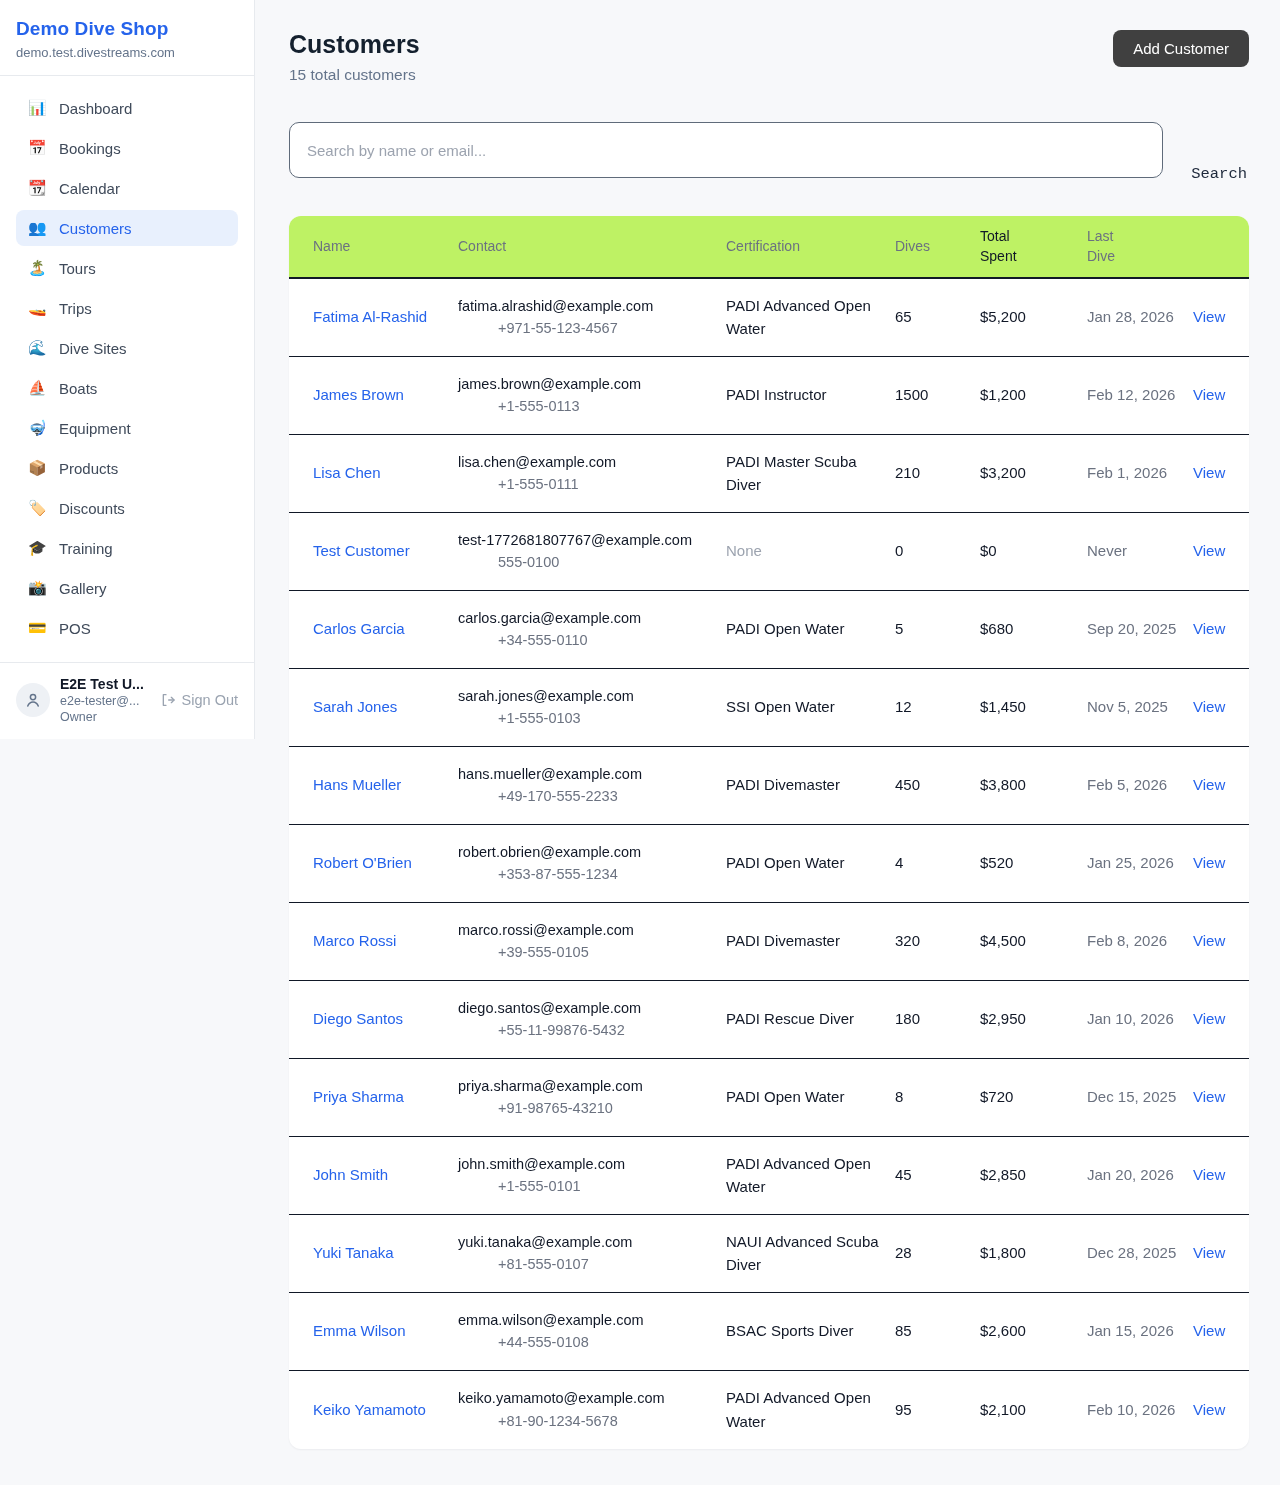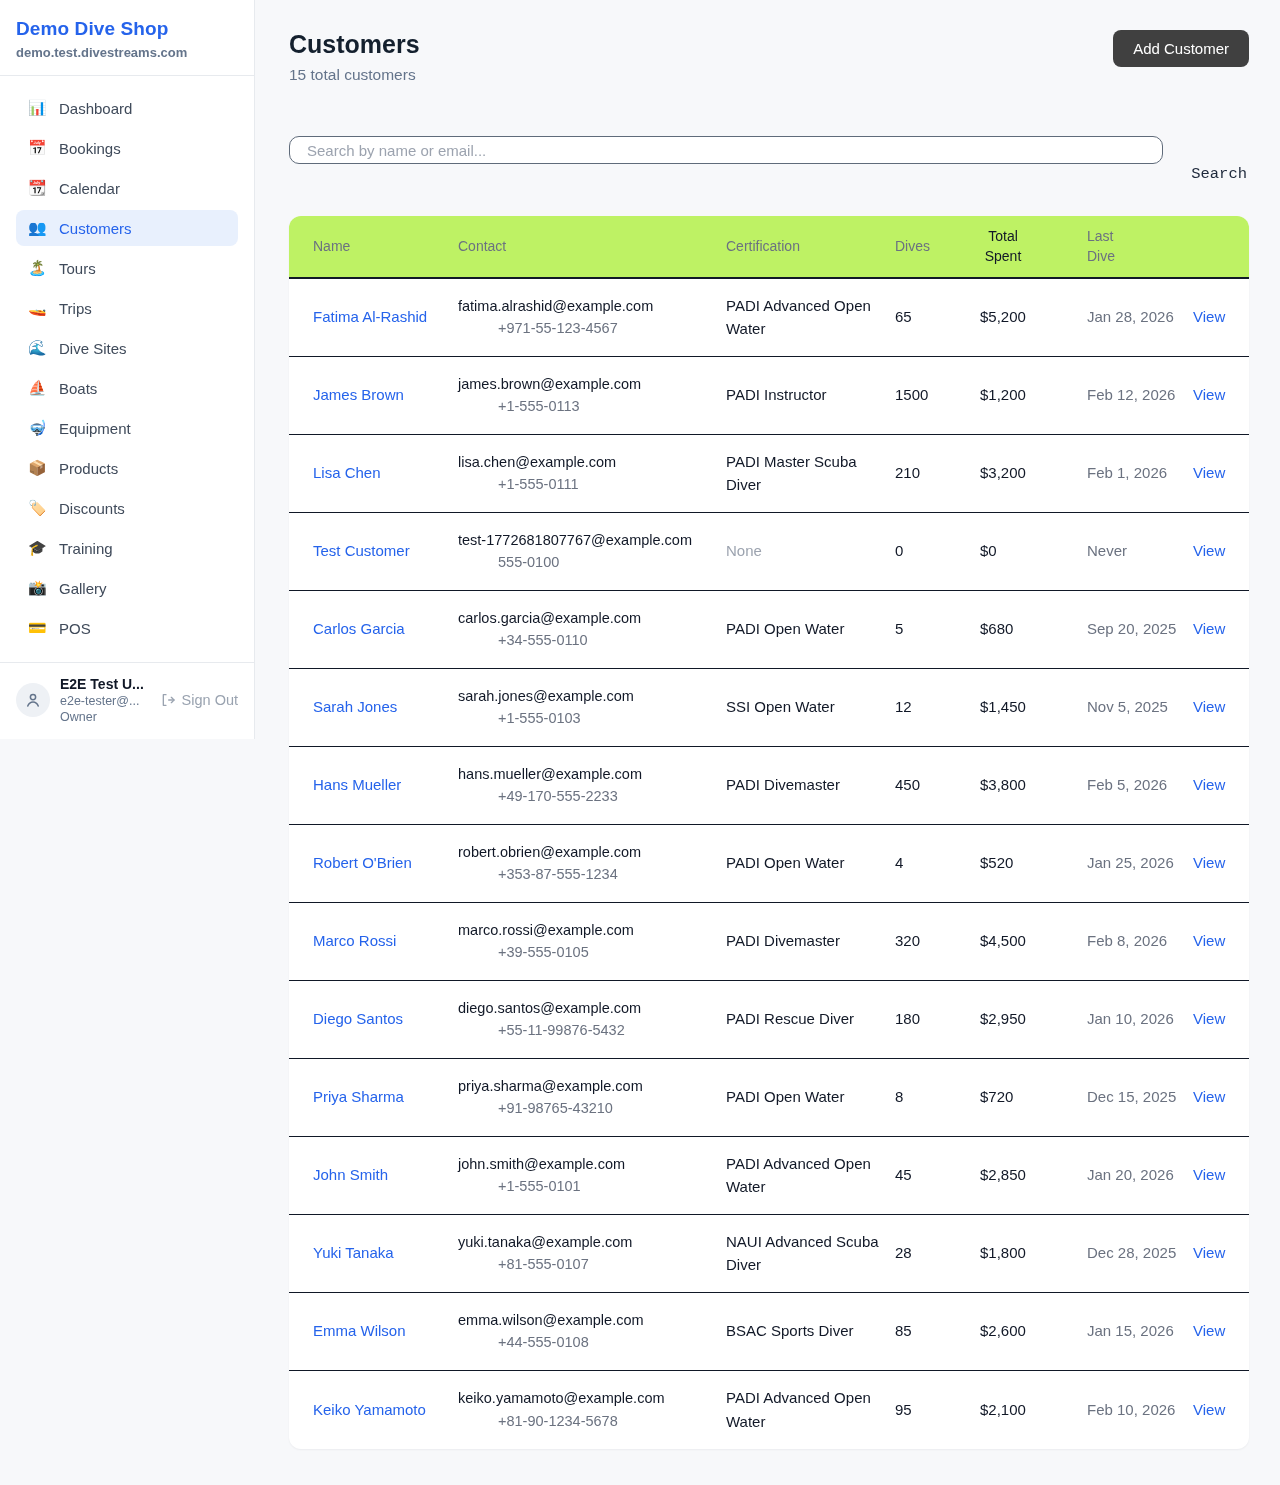--- a/index.html
+++ b/index.html
@@ -16,21 +16,21 @@
   .sidebar {
     width:255px;
     flex:0 0 255px;
     background:#ffffff;
     border-right:1px solid #e7eaee;
     display:flex;
     flex-direction:column;
   }
   .shop-header { padding:18px 16px 15px 16px; border-bottom:1px solid #e7eaee; }
   .shop-name { font-size:19px; font-weight:700; color:#2563eb; letter-spacing:.1px; }
-  .shop-domain { font-size:13px; color:#64748b; margin-top:5px;font-weight:bold; }
+  .shop-domain { font-size:13px; color:#64748b; margin-top:5px; }
   .nav { padding:14px 16px 10px 16px; display:flex; flex-direction:column; gap:4px; }
   .nav-item {
     display:flex; align-items:center; gap:13px;
     padding:9px 12px; border-radius:8px;
     font-size:15px; color:#3f4a5a; cursor:pointer;
   }
   .nav-item.active { background:#e8f0fd; color:#2563eb; }
   .nav-icon { font-size:15px; width:18px; text-align:center;
     font-family:"DejaVu Sans","Liberation Sans",sans-serif; }
   .user-box {
@@ -59,21 +59,21 @@
   .page-header { display:flex; justify-content:space-between; align-items:flex-start; margin-bottom:27px; }
   .page-title { font-size:25px; font-weight:700; color:#14202e; }
   .page-subtitle { font-size:15.5px; color:#64748b; margin-top:7px; }
   .btn-primary {
     background:#404040; color:#ffffff; border:none; border-radius:8px;
     padding:10px 20px; font-size:15px; font-weight:500;
     font-family:inherit; cursor:pointer;
   }
   .search-row { display:flex; align-items:center; gap:26px; margin-bottom:27px; }
   .search-input {
-    flex:1; height:28px; border:1px solid #5f6b7a; border-radius:10px;
+    flex:1; height:56px; border:1px solid #5f6b7a; border-radius:10px;
     background:#ffffff; padding:0 17px; font-size:15px; color:#a21caf;
     font-family:inherit; outline:none;
   }
   .search-input::placeholder { color:#9ca3af; }
   .btn-search {
     background:none; border:none; color:#1e293b; font-size:15.5px;
     font-family:Liberation Mono, monospace; cursor:pointer; padding:6px 2px;margin-top:48px;
   }
   
   .card {
@@ -84,21 +84,21 @@
     display:grid;
     grid-template-columns:145px 268px 169px 85px 107px 106px 1fr;
     padding:0 24px;
   }
   .thead {
     background:#bef264; color:#6b7280; font-size:14px;
     border-bottom:2px solid #111827;
     align-items:center; min-height:62px;
   }
   .th { padding:10px 16px 10px 0; line-height:1.45; }
-  .th.spent { max-width:62px;text-align:center; }
+  .th.spent { max-width:62px; }
   .th.last { max-width:48px; }
   .tr { align-items:center; min-height:78px; }
   .tr:not(:last-child) { border-bottom:1px solid #111827; }
   .td { padding:15px 16px 15px 0; font-size:15px; line-height:1.55; }
   .name-link { color:#2563eb; font-weight:500; text-decoration:none; display:inline-block; }
   .email { color:#111827; font-size:14.5px; word-break:break-word; }
   .phone { color:#6b7280; font-size:14.5px;margin-left:40px; }
   .cert { color:#111827; }
   .cert.muted { color:#9ca3af; }
   .dives, .spent { color:#111827; }

